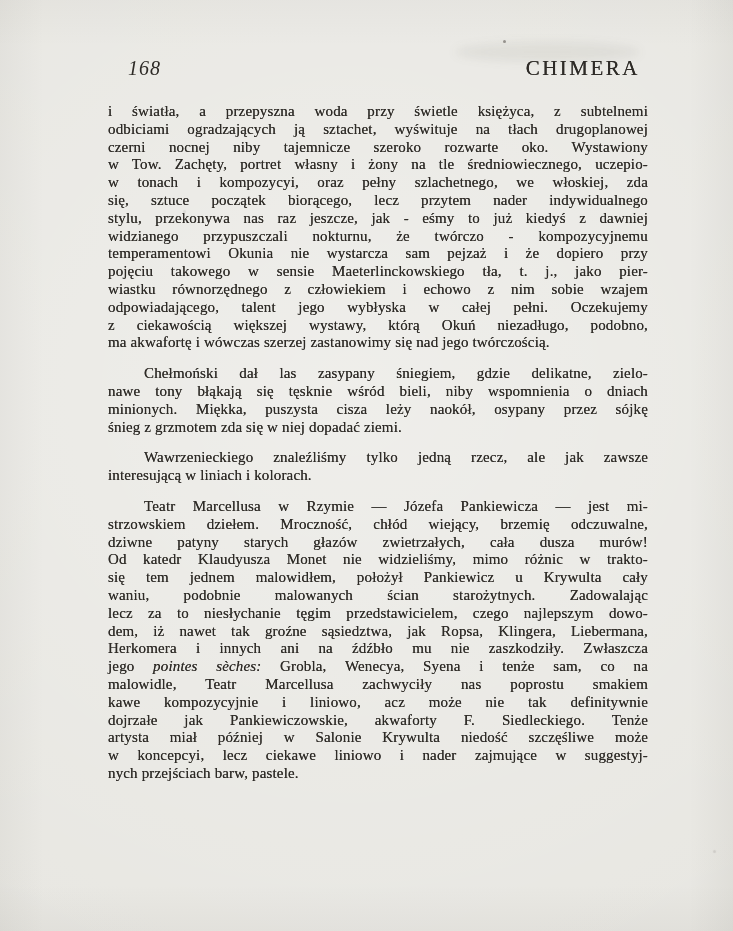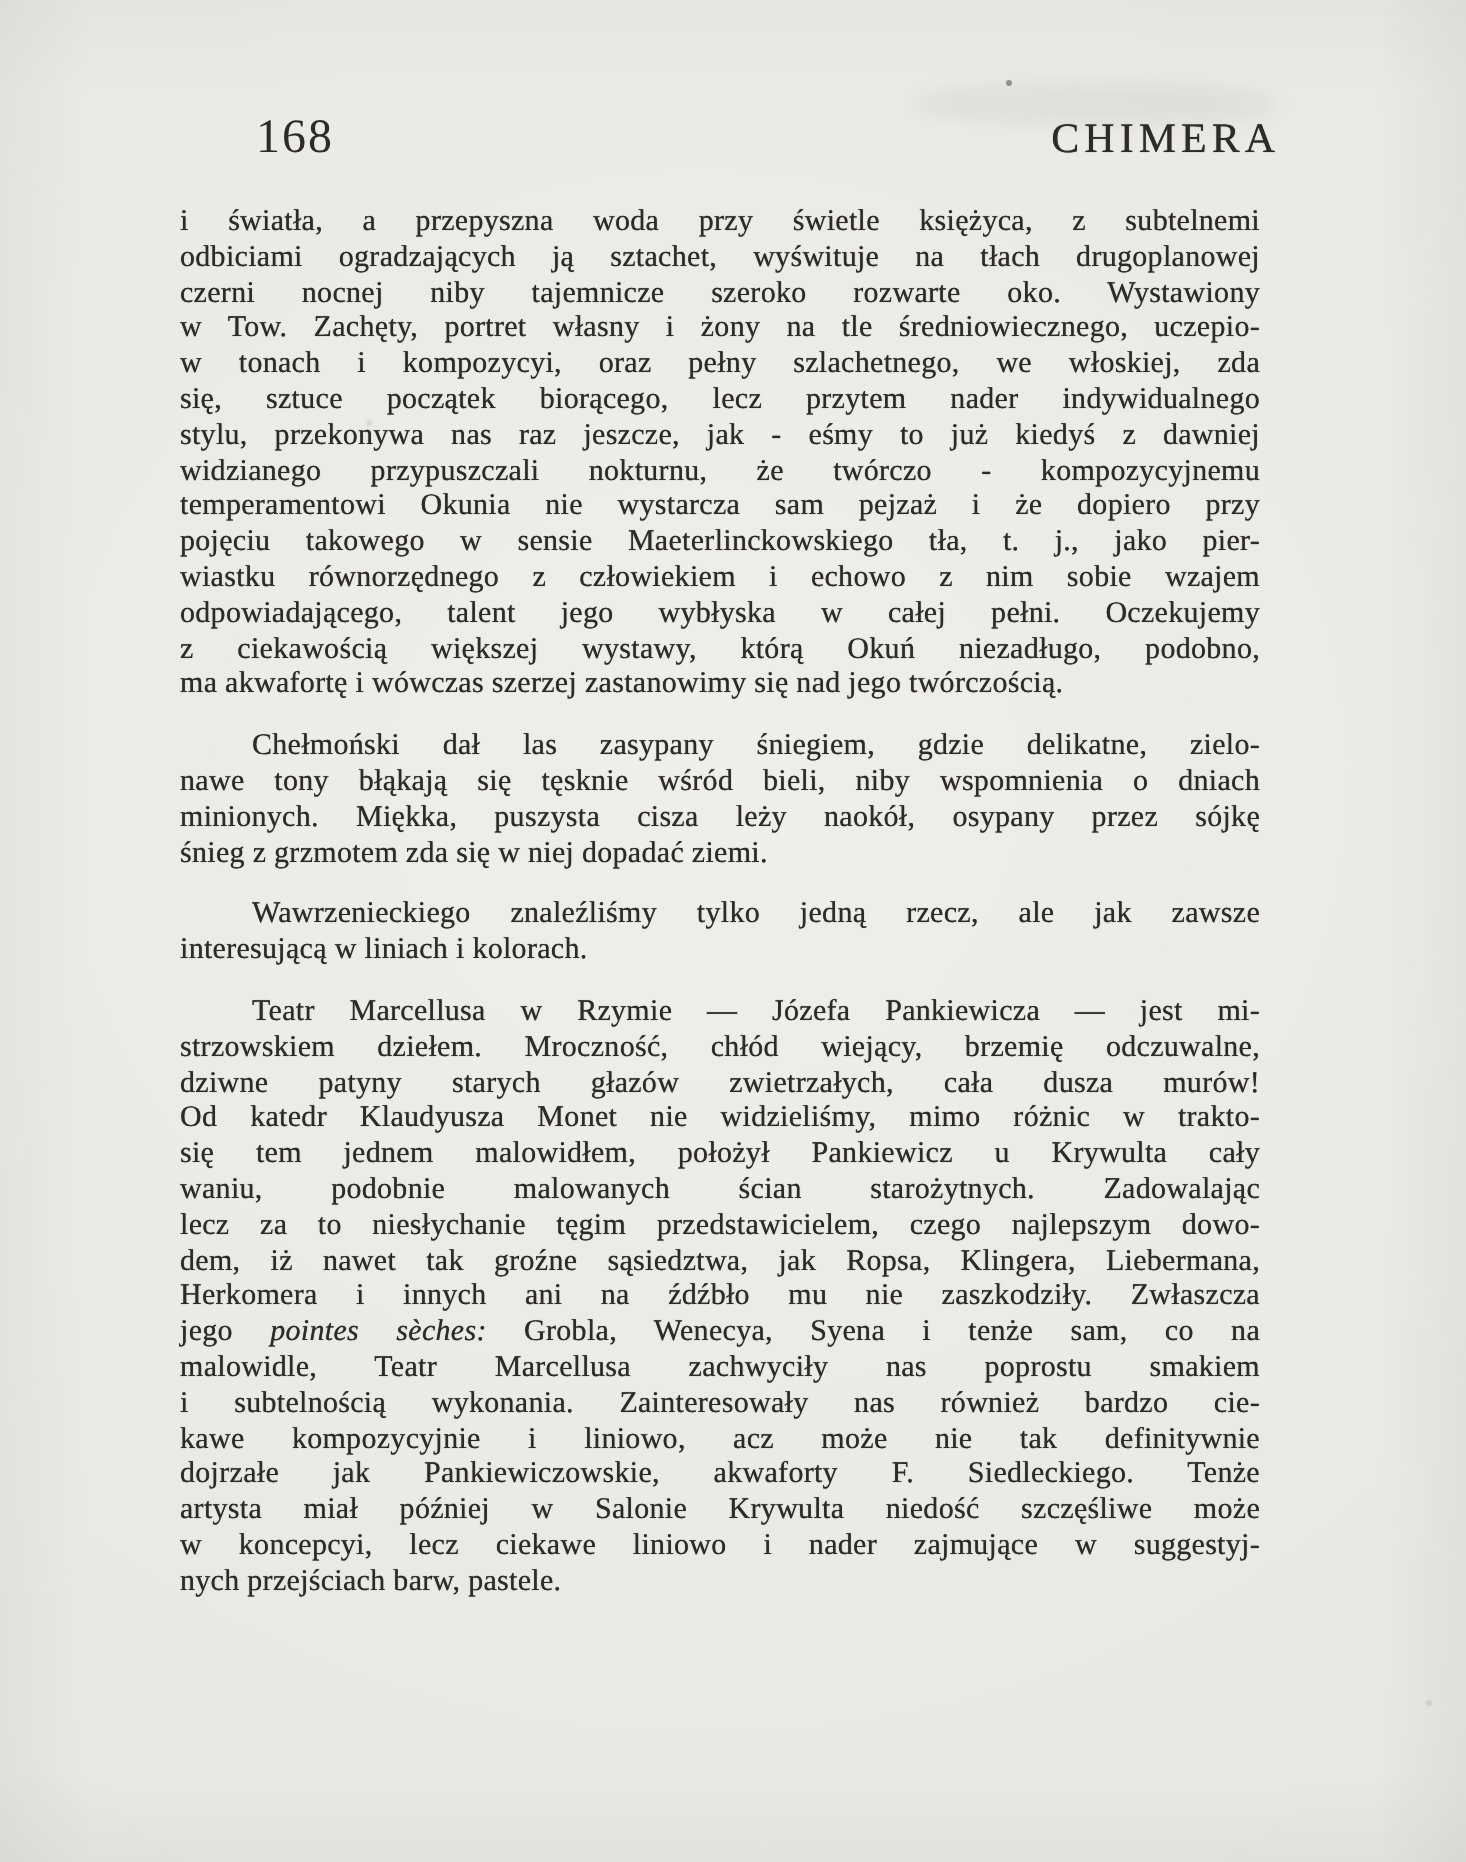--- a/index.html
+++ b/index.html
@@ -39,32 +39,33 @@
   }
   .header {
     position: absolute;
     top: 56px; left: 100px;
     width: 540px;
     display: flex;
     justify-content: space-between;
     align-items: baseline;
   }
   .page-number {
-    font-size: 24px;
+    font-style: italic;
+    font-size: 20px;
     padding-left: 28px;
     letter-spacing: 1px;
   }
   .journal-title {
     font-size: 21px;
     letter-spacing: 2.5px;
     text-shadow: 0 0 0.4px rgba(46,43,39,0.9);
   }
   .text-column {
     position: absolute;
-    top: 103px; left: 90px;
+    top: 103px; left: 108px;
     width: 540px;
     font-size: 15px;
     line-height: 17.8px;
     letter-spacing: 0.15px;
     text-shadow: 0 0 0.4px rgba(46,43,39,0.85);
   }
   .para { margin: 0; }
   .para + .para { margin-top: 13px; }
   .line {
     text-align: justify;
@@ -120,21 +121,20 @@
         <div class="line">strzowskiem dziełem. Mroczność, chłód wiejący, brzemię odczuwalne,</div>
         <div class="line">dziwne patyny starych głazów zwietrzałych, cała dusza murów!</div>
         <div class="line">Od katedr Klaudyusza Monet nie widzieliśmy, mimo różnic w trakto-</div>
         <div class="line">się tem jednem malowidłem, położył Pankiewicz u Krywulta cały</div>
         <div class="line">waniu, podobnie malowanych ścian starożytnych. Zadowalając</div>
         <div class="line">lecz za to niesłychanie tęgim przedstawicielem, czego najlepszym dowo-</div>
         <div class="line">dem, iż nawet tak groźne sąsiedztwa, jak Ropsa, Klingera, Liebermana,</div>
         <div class="line">Herkomera i innych ani na źdźbło mu nie zaszkodziły. Zwłaszcza</div>
         <div class="line">jego <i>pointes sèches:</i> Grobla, Wenecya, Syena i tenże sam, co na</div>
         <div class="line">malowidle, Teatr Marcellusa zachwyciły nas poprostu smakiem</div>
-        <div class="line">i subtelnością wykonania. Zainteresowały nas również bardzo cie-</div>
         <div class="line">kawe kompozycyjnie i liniowo, acz może nie tak definitywnie</div>
         <div class="line">dojrzałe jak Pankiewiczowskie, akwaforty F. Siedleckiego. Tenże</div>
         <div class="line">artysta miał później w Salonie Krywulta niedość szczęśliwe może</div>
         <div class="line">w koncepcyi, lecz ciekawe liniowo i nader zajmujące w suggestyj-</div>
         <div class="line last">nych przejściach barw, pastele.</div>
       </div>
     </div>
 </div>
 
 </body></html>

